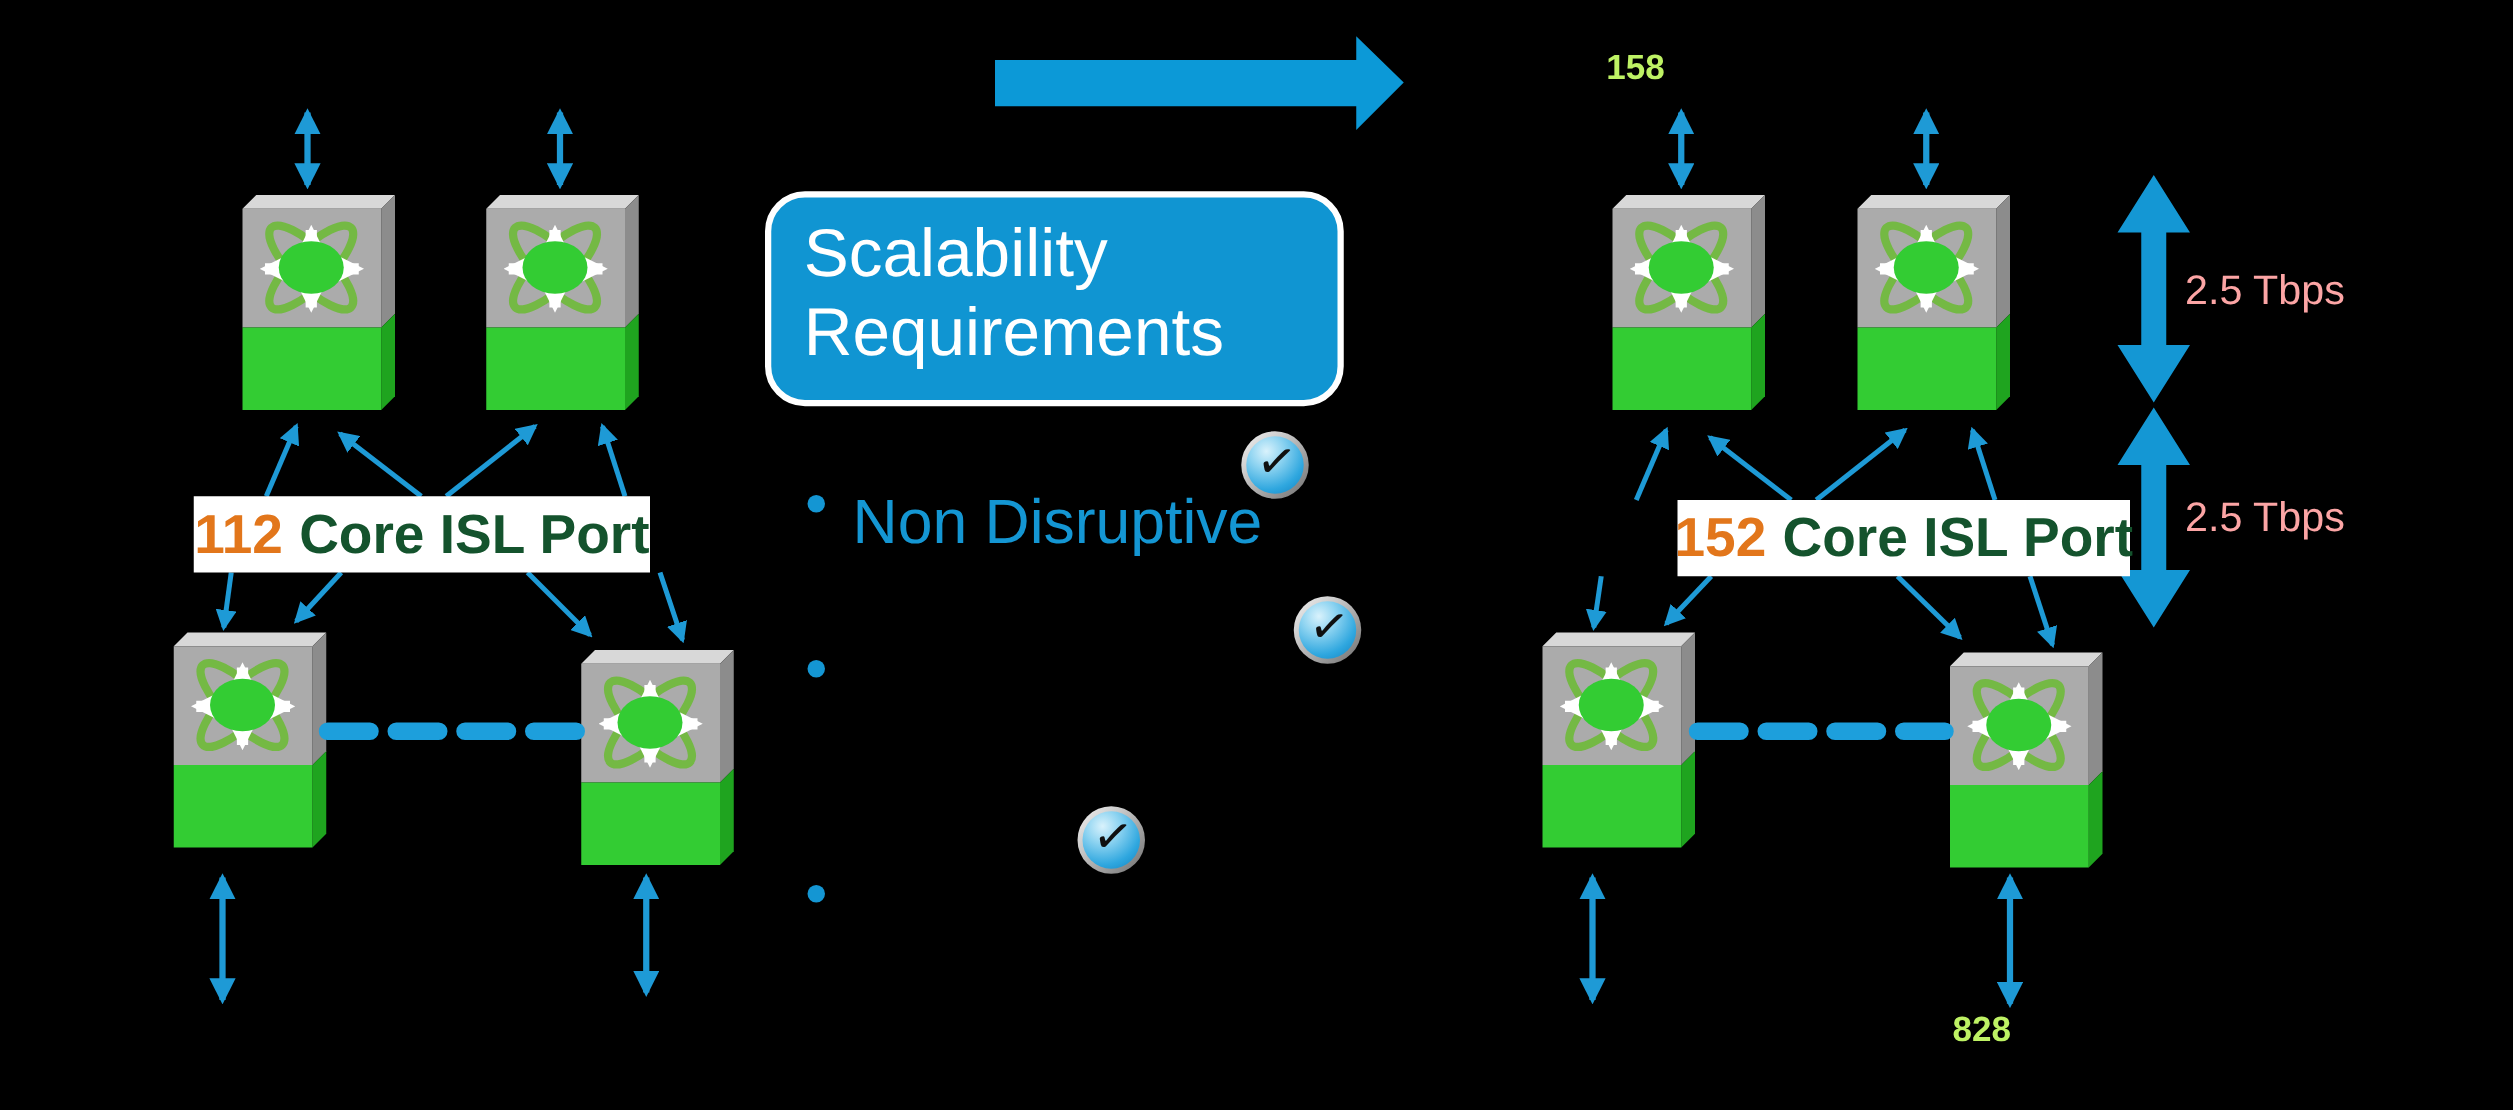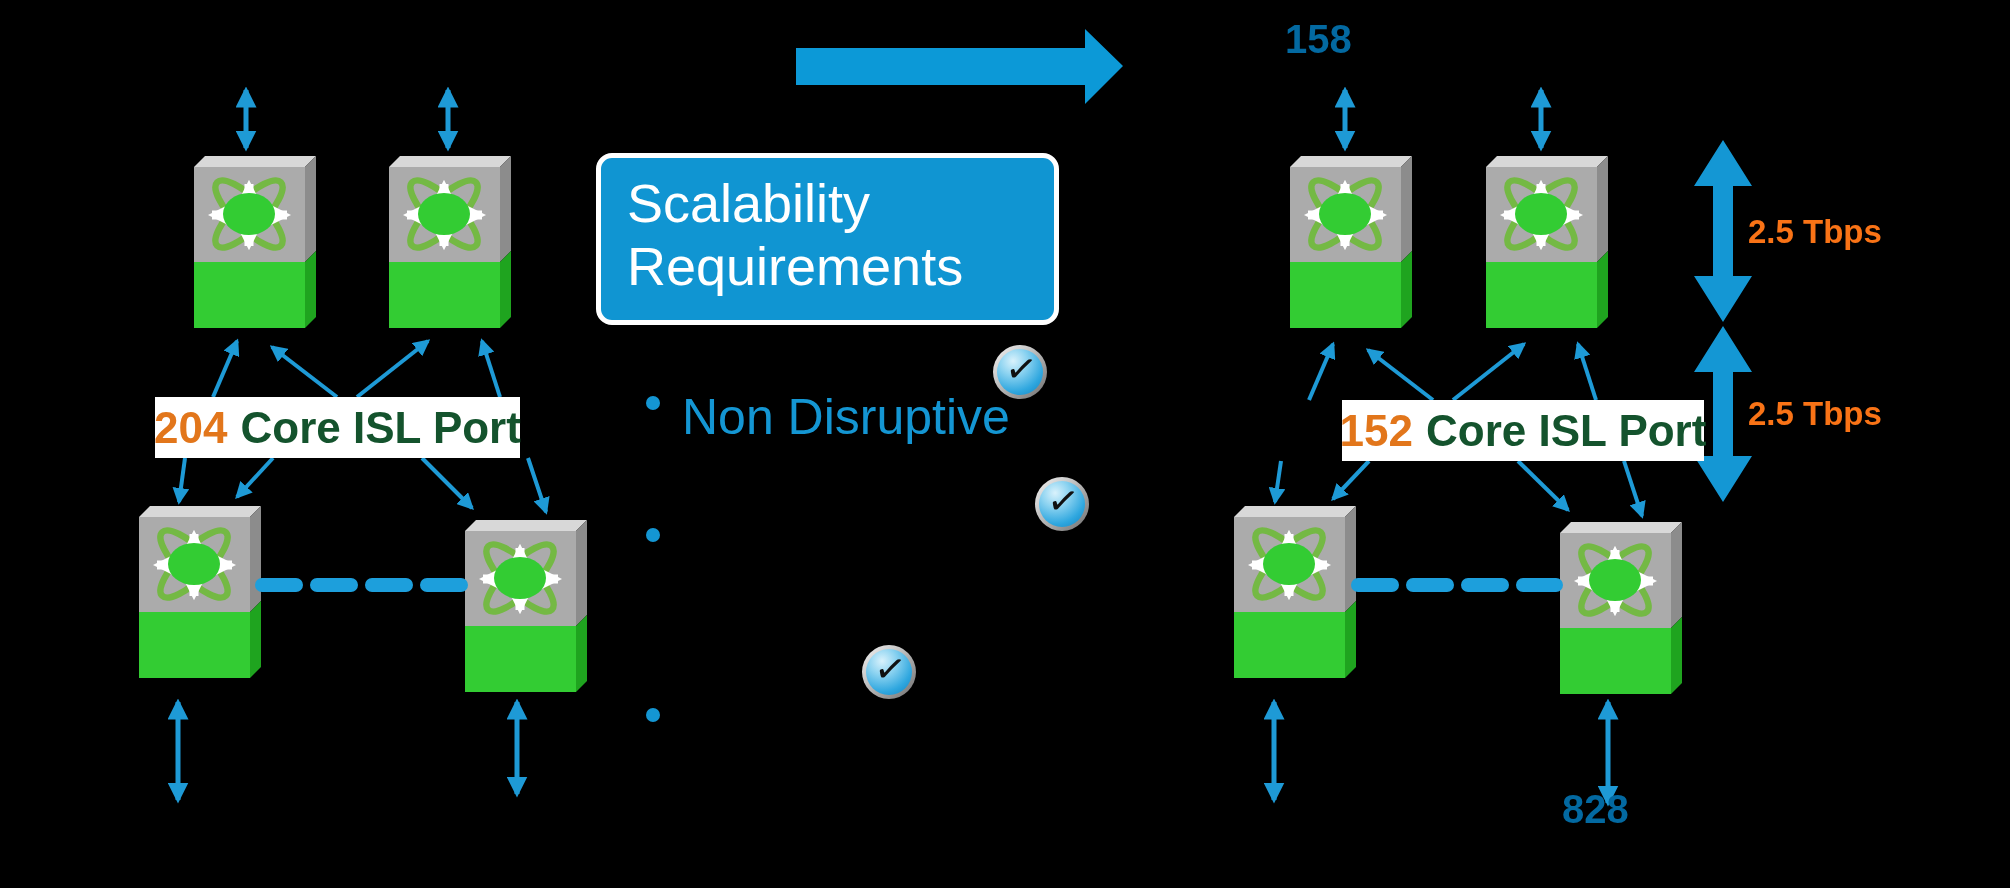--- a/index.html
+++ b/index.html
@@ -6,25 +6,25 @@
   .stage{position:relative;width:2010px;height:888px;background:#000;overflow:hidden;
          font-family:"Liberation Sans","DejaVu Sans",sans-serif;}
   .stage svg{position:absolute;left:0;top:0;}
   .abs{position:absolute;}
   
   .isl-box{background:#fff;display:flex;align-items:center;justify-content:center;
            font-weight:bold;font-size:44px;white-space:nowrap;}
   .isl-num{color:#E2761B;}
   .isl-txt{color:#14532d;margin-left:13px;}
   
-  .orange-num{color:#0369a1;font-weight:bold;font-size:40px;line-height:1;}
-  .bw{color:#f97316;font-weight:bold;font-size:33px;line-height:1;white-space:nowrap;}
+  .orange-num{color:#bef264;font-weight:bold;font-size:28px;line-height:1;margin-top:21px;}
+  .bw{color:#fca5a5;font-weight:normal;font-size:33px;line-height:1;white-space:nowrap;}
   
-  .title-box{left:596px;top:153px;width:463px;height:172px;background:#1095D2;
-             border:5px solid #fff;border-radius:16px;box-sizing:border-box;
+  .title-box{left:612px;top:153px;width:463px;height:172px;background:#1095D2;
+             border:5px solid #fff;border-radius:32px;box-sizing:border-box;
              color:#fff;font-size:54px;line-height:63px;padding:14px 4px 0 26px;}
   
   .bullet-dot{width:14px;height:14px;border-radius:50%;background:#1496D3;}
   .bullet-label{color:#1496D3;font-size:50px;line-height:51px;width:380px;}
   
   .badge{width:54px;height:54px;border-radius:50%;
          background:linear-gradient(135deg,#F4F4F4 0%,#C9C9C9 35%,#6E6E6E 100%);}
   .badge-in{position:absolute;inset:4px;border-radius:50%;
             background:radial-gradient(circle at 35% 26%,#D9F2FC 0%,#8FD4F1 30%,#2FA7DF 68%,#0F7FBE 100%);}
   .check{position:absolute;inset:0;display:flex;align-items:center;justify-content:center;
@@ -148,21 +148,21 @@
     <span class="check">✓</span>
   </div>
 
   <div class="abs bullet-dot" style="left:646px;top:708px;"></div>
   <div class="abs badge" style="left:862px;top:645px;">
     <span class="badge-in"></span>
     <span class="check">✓</span>
   </div>
 
   <div class="abs isl-box" style="left:155px;top:397px;width:365px;height:61px;">
-    <span class="isl-num">204</span>
+    <span class="isl-num">112</span>
     <span class="isl-txt">Core ISL Port</span>
   </div>
 
   <div class="abs isl-box" style="left:1342px;top:400px;width:362px;height:61px;">
     <span class="isl-num">152</span>
     <span class="isl-txt">Core ISL Port</span>
   </div>
 
   <div class="abs orange-num" style="left:1285px;top:19px;">158</div>
   <div class="abs orange-num" style="left:1562px;top:789px;">828</div>

